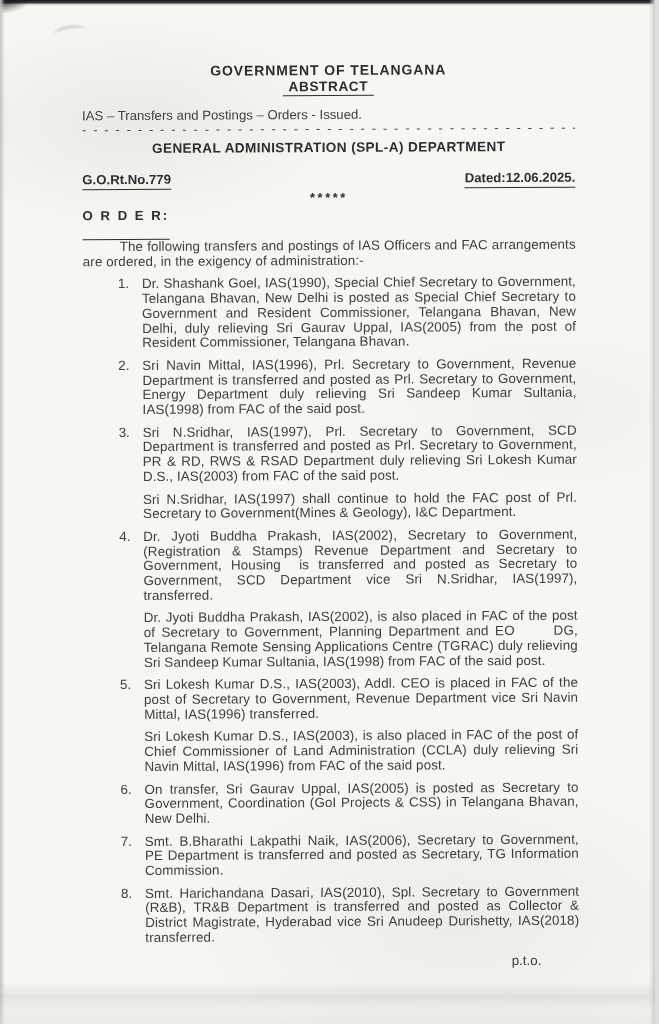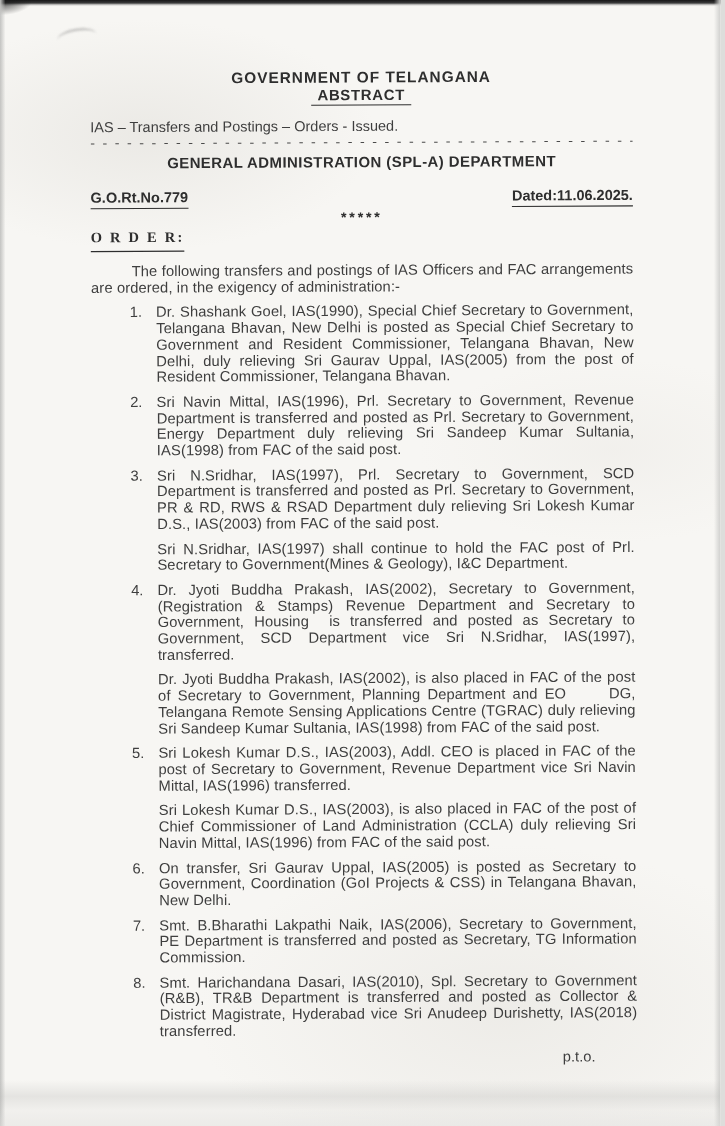--- a/index.html
+++ b/index.html
@@ -35,21 +35,21 @@
   .abstract span { border-bottom:1.6px solid #2e2e2e; padding:0 6px 1px; }
   .subject { margin-top:12px; font-size:13.2px; line-height:15px; }
   .dashes { margin-top:0; font-size:13px; line-height:13px; word-spacing:2.4px; letter-spacing:0.4px;
     white-space:nowrap; overflow:hidden; color:#4a4a4a; }
   .dept { margin-top:5px; font-size:13.6px; font-weight:bold; letter-spacing:0.4px; color:#2e2e2e; line-height:16px; }
   .go-row { margin-top:14px; display:flex; justify-content:space-between; align-items:baseline;
     font-size:13.2px; font-weight:bold; color:#2e2e2e; line-height:17px; }
   .go-row .ul { border-bottom:1.6px solid #2e2e2e; padding-bottom:1px; }
   .stars { margin-top:2px; font-size:13px; font-weight:bold; letter-spacing:2.5px; line-height:14px; color:#2e2e2e; }
   .order { margin-top:1px; font-size:13.2px; font-weight:bold; line-height:17px; color:#2e2e2e; }
-  .order span { border-bottom:1.6px solid #2e2e2e; padding-bottom:5px; letter-spacing:2px;font-family:Liberation Serif, serif; }
+  .order span { border-bottom:1.6px solid #2e2e2e; padding-bottom:16px; letter-spacing:2px; }
 
   .para { font-size:13.4px; line-height:14.7px; letter-spacing:0.1px; text-align:justify; }
   .intro { margin-top:16px; text-indent:37px; }
   .list { margin-top:3px; }
   .item { display:flex; margin-top:8px; }
   .item .num { flex:none; width:24px; margin-left:35px; font-size:13.4px; line-height:14.7px; }
   .item .ibody { flex:1; min-width:0; }
   .ibody .para + .para { margin-top:8px; }
   .footer { margin-top:9px; text-align:right; padding-right:38px; font-size:13.4px; line-height:15px; }
 </style>
@@ -63,21 +63,21 @@
     <div class="c title">GOVERNMENT OF TELANGANA</div>
     <div class="c abstract">
       <span>ABSTRACT</span>
     </div>
     <div class="subject">IAS – Transfers and Postings – Orders - Issued.</div>
     <div class="dashes">- - - - - - - - - - - - - - - - - - - - - - - - - - - - - - - - - - - - - - - - - - - - - - - - - - - - -&nbsp;&nbsp;-</div>
     <div class="c dept">GENERAL ADMINISTRATION (SPL-A) DEPARTMENT</div>
 
     <div class="go-row">
       <span class="ul">G.O.Rt.No.779</span>
-      <span class="ul">Dated:11.06.2025.</span>
+      <span class="ul">Dated:12.06.2025.</span>
     </div>
 
     <div class="c stars">*****</div>
     <div class="order">
       <span>O R D E R:</span>
     </div>
 
     <p class="para intro" style="margin:16px 0 0 0;">The following transfers and postings of IAS Officers and FAC arrangements are ordered, in the exigency of administration:-</p>
 
     <div class="list">

